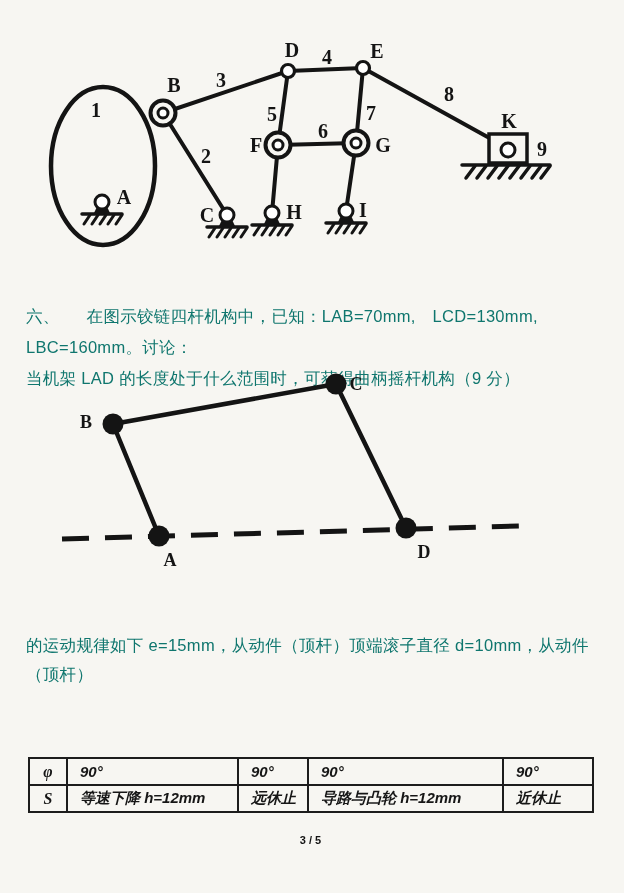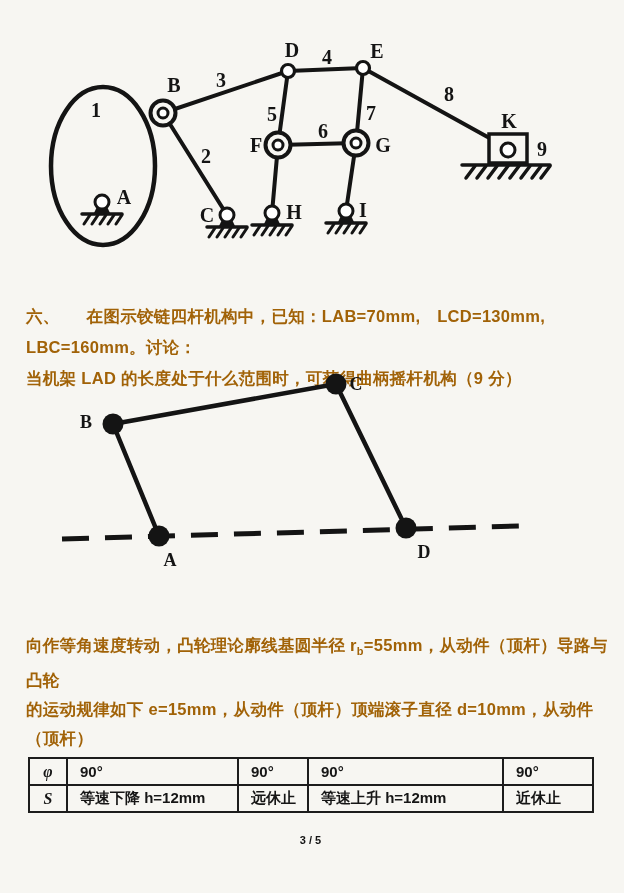--- a/index.html
+++ b/index.html
@@ -14,34 +14,34 @@
   .page{position:absolute;inset:0}
   svg{position:absolute;left:0;overflow:visible}
   .mech{top:0}
   .fourbar{top:362px}
   .diagram-line{stroke:#141414;stroke-width:4;stroke-linecap:round;fill:none}
   .diagram-label{
     font-family:"Liberation Serif",serif;
     font-size:20px;font-weight:600;fill:#141414;stroke:none;
     text-anchor:middle;
   }
-  .q{position:absolute;font-weight:bold;font-size:16.5px;color:#a16207;letter-spacing:.3px}
+  .q{position:absolute;font-weight:normal;font-size:16.5px;color:#0f766e;letter-spacing:.3px}
   .q p{margin:0}
   .q6{left:26px;top:301px;width:585px;line-height:31px}
   .q7{left:26px;top:631px;width:590px;line-height:29px}
   .qnum{margin-right:27px}
   .q sub{font-size:11px}
   table.motion-table{
     position:absolute;left:28px;top:757px;
     border-collapse:collapse;table-layout:fixed;
     font-weight:bold;font-size:15px;color:#161616;
   }
   table.motion-table td{
     border:2.5px solid #1d1d1d;height:25px;
-    padding:0 0 0 12px;white-space:nowrap;overflow:hidden;
+    padding:0 0 0 12px;white-space:nowrap;overflow:hidden;font-style:italic;
   }
   table.motion-table td.hdr{
     text-align:center;padding:0;
     font-family:"Liberation Serif",serif;font-style:italic;font-size:16px;
   }
   .pageno{
     position:absolute;top:834px;left:0;width:624px;
     text-align:center;font-weight:bold;font-size:11px;letter-spacing:3px;
   }
 </style>
@@ -155,21 +155,20 @@
     </g>
     <g>
       <text class="diagram-label" style="font-size:18px" x="86" y="66">B</text>
       <text class="diagram-label" style="font-size:18px" x="356" y="28">C</text>
       <text class="diagram-label" style="font-size:18px" x="170" y="204">A</text>
       <text class="diagram-label" style="font-size:18px" x="424" y="196">D</text>
     </g>
   </svg>
 
   <div class="q q7">
-    <p><span>向作等角速度转动，凸轮理论廓线基圆半径 r</span><sub>b</sub><span>=55mm，从动件（顶杆）导路与凸轮</span></p>
     <p>的运动规律如下 e=15mm，从动件（顶杆）顶端滚子直径 d=10mm，从动件（顶杆）</p>
   </div>
 
   <table class="motion-table">
     <colgroup>
       <col style="width:38px">
         <col style="width:171px">
         <col style="width:70px">
         <col style="width:195px">
         <col style="width:90px">
@@ -179,21 +178,21 @@
       <td class="hdr">φ</td>
       <td>90°</td>
       <td>90°</td>
       <td>90°</td>
       <td>90°</td>
     </tr>
     <tr>
       <td class="hdr">S</td>
       <td>等速下降 h=12mm</td>
       <td>远休止</td>
-      <td>等速上升 h=12mm</td>
+      <td>导路与凸轮 h=12mm</td>
       <td>近休止</td>
     </tr>
   </tbody>
     </table>
 
   <div class="pageno">3/5</div>
 
 </div>
 
 </body></html>

